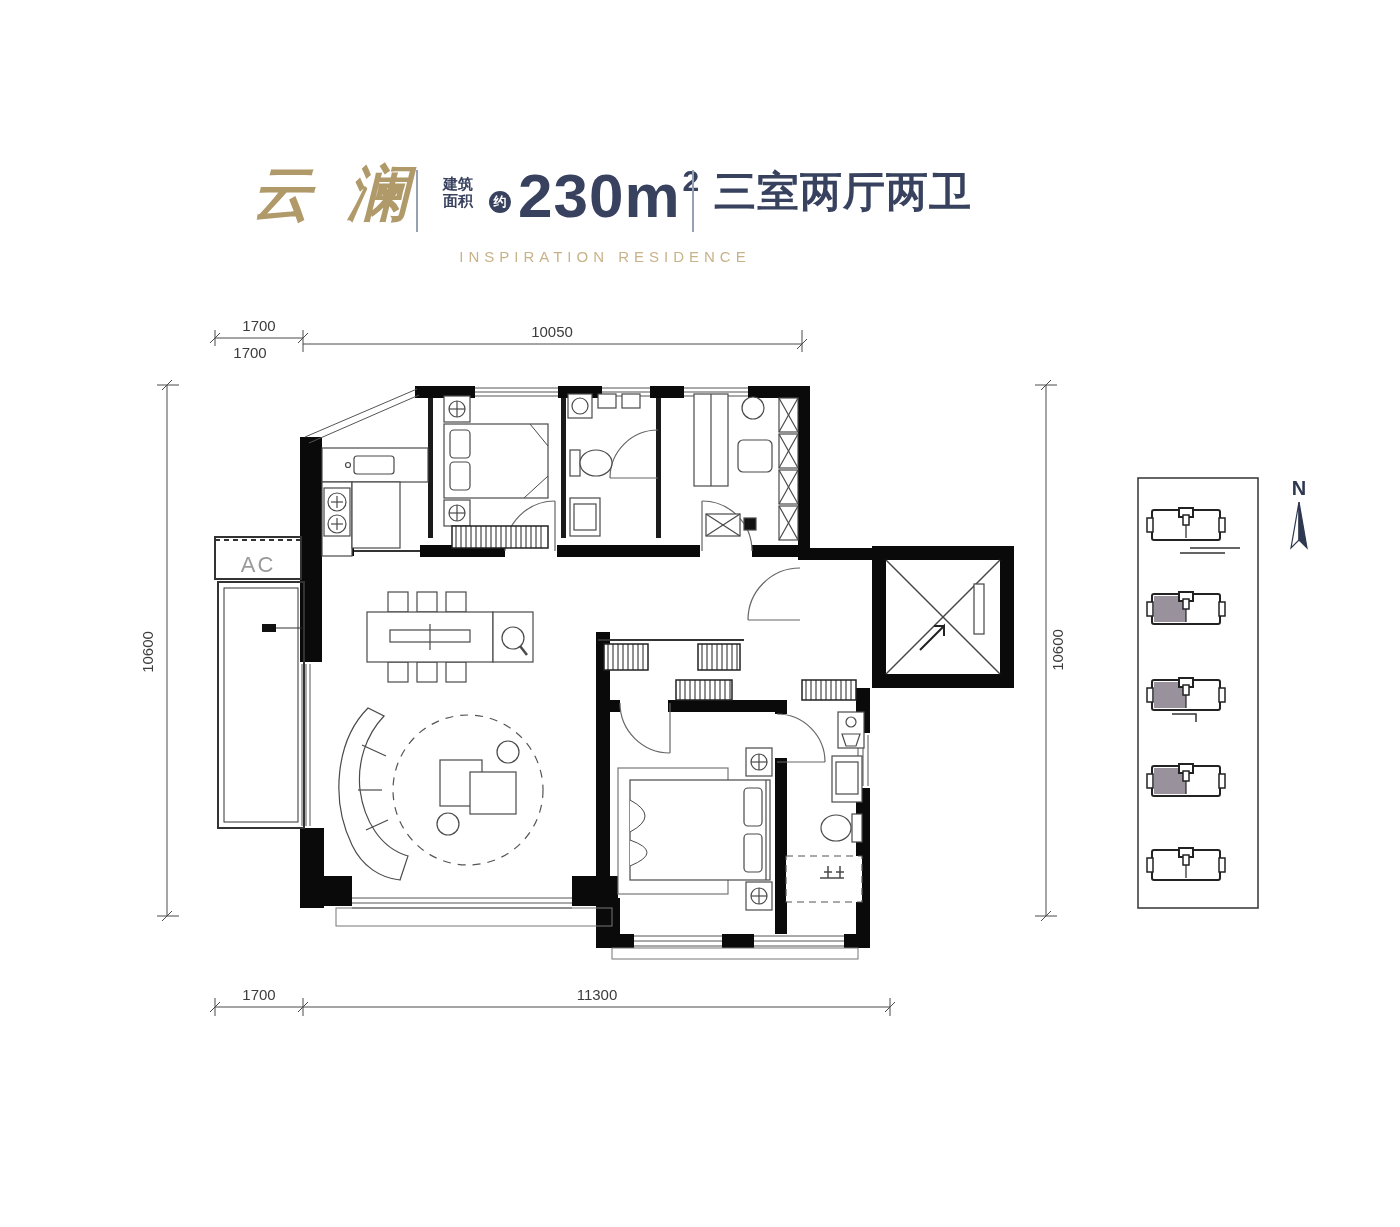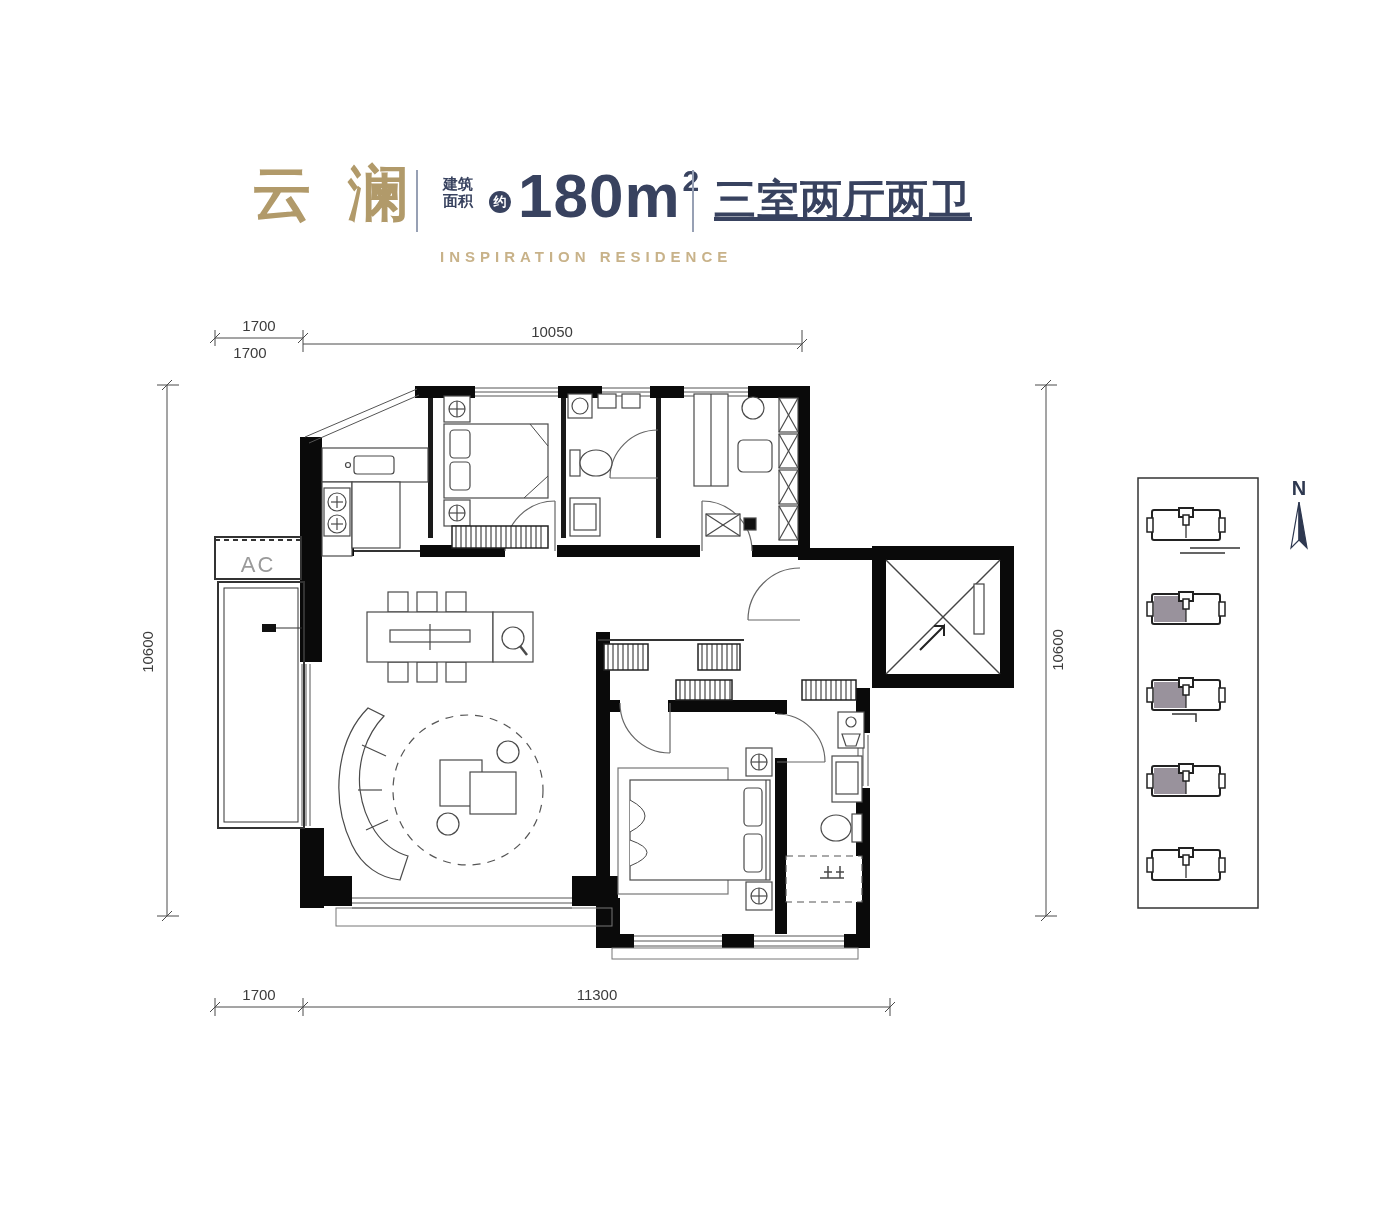--- a/index.html
+++ b/index.html
@@ -4,49 +4,49 @@
 <style>
   :root{
     --gold:#b19a6a; --subtitle-gold:#c8b289; --navy:#38425f;
     --wall:#0a0a0a; --line:#4a4a4a; --shade:#99929c;
   }
   *{margin:0;padding:0;box-sizing:border-box;}
   html,body{background:#fff;}
   body{width:1400px;height:1227px;position:relative;overflow:hidden;
        font-family:"Liberation Sans","DejaVu Sans",sans-serif;}
   .abs{position:absolute;}
-  .brand{left:252px;top:154px;font-size:60px;font-weight:700;letter-spacing:36px;color:var(--gold);}
+  .brand{left:252px;top:154px;font-size:60px;font-weight:700;letter-spacing:36px;color:var(--gold);font-style:italic;}
   .hdiv{width:2px;height:62px;background:#97a0b4;}
   .hdiv1{left:416px;top:170px;}
   .hdiv2{left:692px;top:170px;}
   .area-label{left:443px;top:175px;font-size:15px;font-weight:700;color:var(--navy);line-height:17px;}
   .approx{left:489px;top:191px;width:22px;height:22px;border-radius:50%;background:var(--navy);
           color:#fff;font-size:13px;line-height:22px;text-align:center;font-weight:700;}
   .area-value{left:518px;top:160px;font-size:62px;font-weight:700;color:var(--navy);letter-spacing:1px;}
   .area-value .sup{font-size:30px;position:relative;top:-26px;left:2px;}
-  .layout{left:714px;top:172px;font-size:42px;font-weight:700;color:var(--navy);letter-spacing:1px;text-decoration:underline;}
-  .subtitle{left:440px;top:248px;width:330px;text-align:left;font-size:15px;font-weight:700;
+  .layout{left:714px;top:164px;font-size:42px;font-weight:700;color:var(--navy);letter-spacing:1px;}
+  .subtitle{left:440px;top:248px;width:330px;text-align:center;font-size:15px;font-weight:400;
             letter-spacing:5px;color:var(--subtitle-gold);}
   svg text{font-family:"Liberation Sans","DejaVu Sans",sans-serif;}
   .dimtxt{font-size:15px;fill:#3c3c3c;}
   .actxt{font-size:22px;fill:#9a9a9a;letter-spacing:2px;}
   .ntxt{font-size:20px;font-weight:bold;fill:#2e3850;}
 </style>
 </head>
 <body>
 
 <header>
   <div class="abs brand">云澜</div>
   <div class="abs hdiv hdiv1"></div>
   <div class="abs area-label">
     <div>建筑</div>
     <div>面积</div>
   </div>
   <div class="abs approx">约</div>
-  <div class="abs area-value"><span>180m</span><span class="sup">2</span></div>
+  <div class="abs area-value"><span>230m</span><span class="sup">2</span></div>
   <div class="abs hdiv hdiv2"></div>
   <div class="abs layout">三室两厅两卫</div>
   <div class="abs subtitle">INSPIRATION RESIDENCE</div>
 </header>
 
 <svg class="abs" style="left:0;top:0" width="1400" height="1227" viewBox="0 0 1400 1227" xmlns="http://www.w3.org/2000/svg">
 
   <g stroke="#4a4a4a" stroke-width="1">
     <line x1="215" y1="330" x2="215" y2="346"></line>
       <line x1="303" y1="330" x2="303" y2="352"></line>

